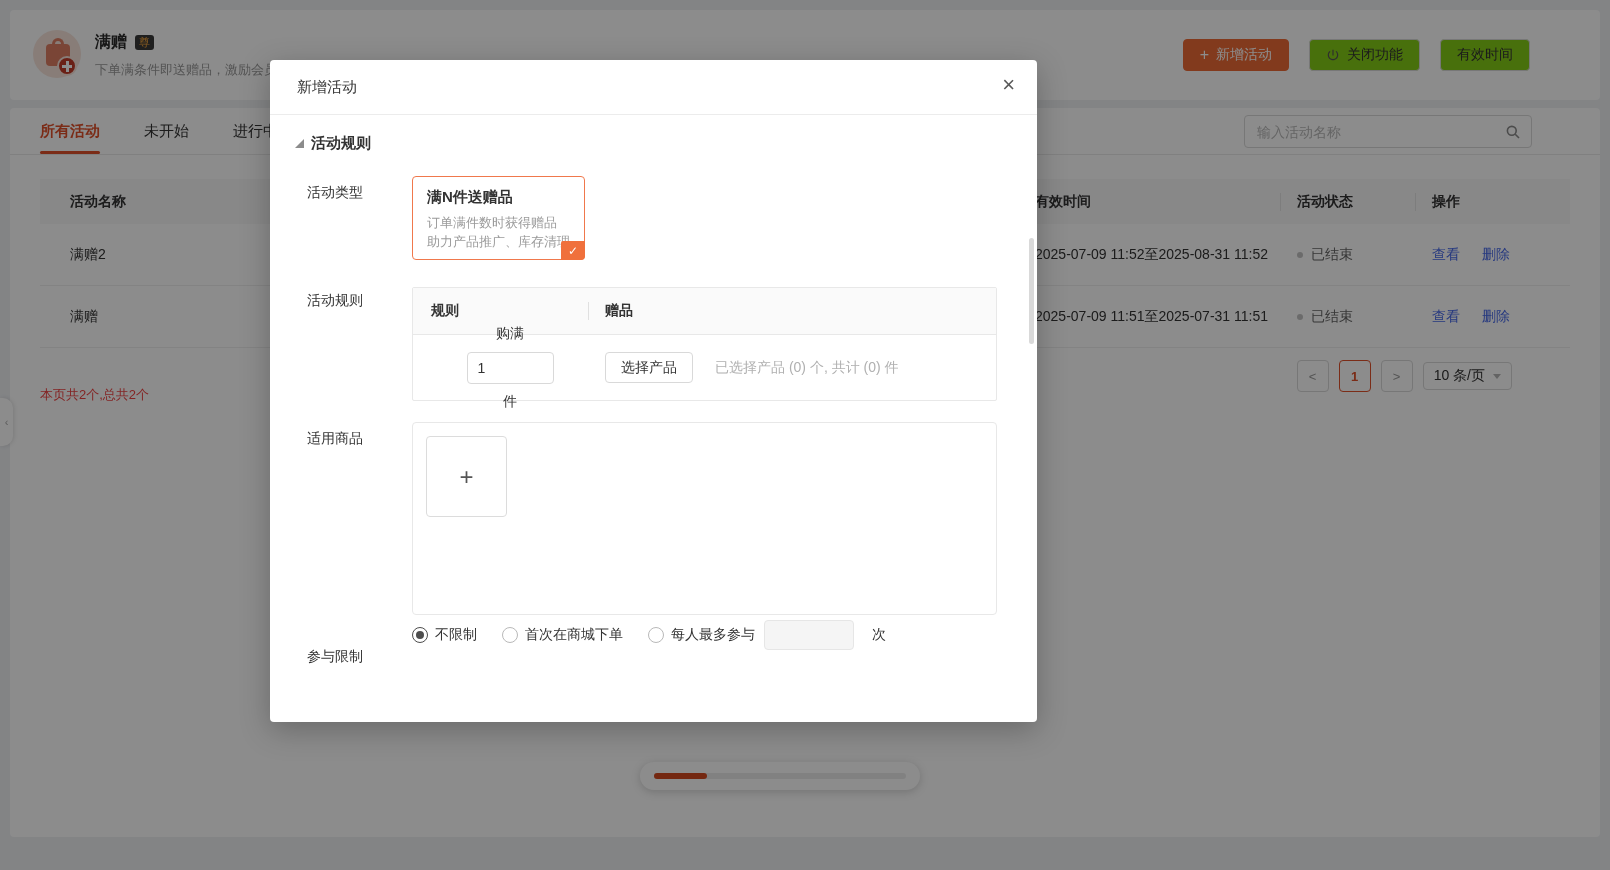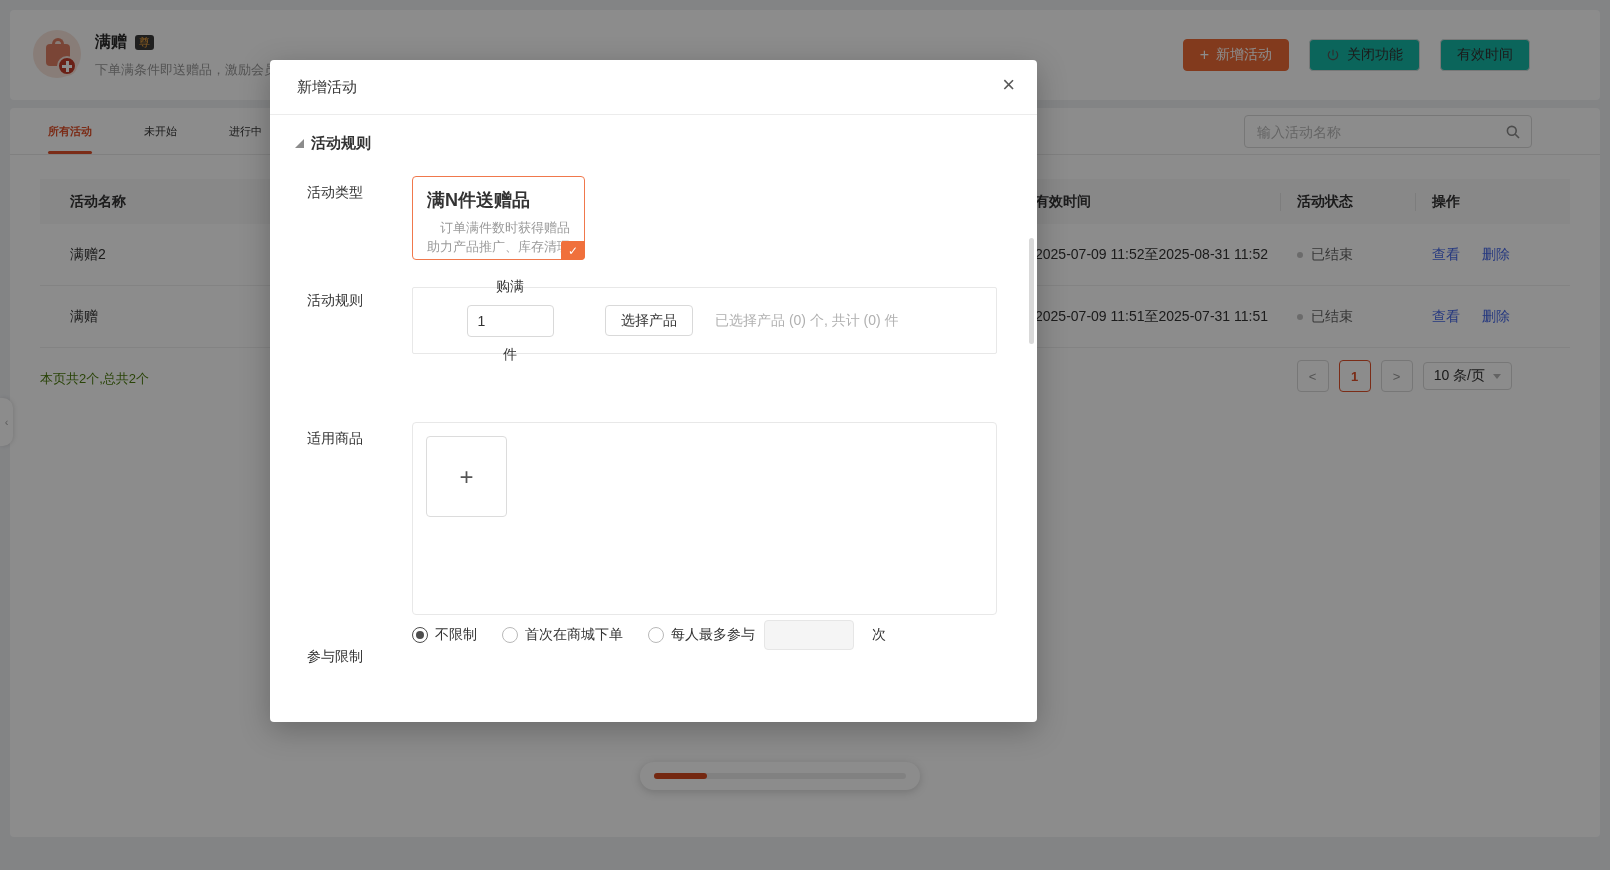--- a/index.html
+++ b/index.html
@@ -13,48 +13,48 @@
   .bag { position:absolute; left:13px; top:14px; width:24px; height:22px; background:#df7e63; border-radius:4px; }
   .bag-handle { position:absolute; left:19px; top:8px; width:12px; height:10px; border:3px solid #df7e63; border-bottom:none; border-radius:7px 7px 0 0; }
   .gift-badge { position:absolute; right:4px; bottom:2px; width:20px; height:20px; border-radius:50%; background:#c23b28; border:2px solid #f7e4db; }
   .gift-badge::before { content:""; position:absolute; left:3px; top:7px; width:10px; height:3px; background:#fff; }
   .gift-badge::after { content:""; position:absolute; left:6.5px; top:3px; width:3px; height:11px; background:#fff; }
   .hd-title-row { position:absolute; left:85px; top:22px; display:flex; align-items:center; gap:8px; }
   .hd-title { font-size:16px; font-weight:700; color:#2b2b2b; }
   .hd-badge { background:#3a3a3a; color:#f0a23c; font-size:11px; padding:2px 4px; border-radius:3px; line-height:1; }
   .hd-sub { position:absolute; left:85px; top:51px; font-size:13px; color:#999; }
   .hd-actions { position:absolute; right:70px; top:29px; display:flex; gap:20px; }
-  .btn { height:32px; display:inline-flex; align-items:center; justify-content:center; gap:7px; padding:0 16px; border-radius:4px; border:1px solid #d9d9d9; background:#14b8a6; color:#333; font-size:14px; cursor:pointer; white-space:nowrap; }
+  .btn { height:32px; display:inline-flex; align-items:center; justify-content:center; gap:7px; padding:0 16px; border-radius:4px; border:1px solid #d9d9d9; background:#84cc16; color:#333; font-size:14px; cursor:pointer; white-space:nowrap; }
   .btn.primary { background:#ed6a35; border-color:#ed6a35; color:#fff; }
   .plus-glyph { font-size:16px; line-height:1; }
   .pwr { width:14px; height:14px; fill:#555; }
 
   .main-card { position:absolute; left:10px; top:108px; width:1590px; height:729px; background:#fff; border-radius:4px; }
   .tabs-row { position:relative; height:47px; border-bottom:1px solid #e9e9e9; display:flex; align-items:center; padding:0 30px; gap:44px; }
-  .tab { font-size:11px; color:#333; cursor:pointer; position:relative; height:100%; display:flex; align-items:center;margin-left:8px; }
+  .tab { font-size:15px; color:#333; cursor:pointer; position:relative; height:100%; display:flex; align-items:center; }
   .tab.active { color:#e0502a; font-weight:700; }
   .tab.active::after { content:""; position:absolute; left:0; right:0; bottom:0; height:3px; background:#e0502a; border-radius:2px; }
   .search-box { position:absolute; right:68px; top:7px; width:288px; height:33px; border:1px solid #d9d9d9; border-radius:4px; background:#fff; display:flex; align-items:center; }
   .search-box input { flex:1; border:none; outline:none; background:transparent; padding:0 10px 0 12px; font-size:14px; color:#333; font-family:inherit; }
   .search-box input::placeholder { color:#b8b8b8; }
   .search-ico { width:16px; height:16px; margin-right:10px; stroke:#8a8a8a; fill:none; stroke-width:2; cursor:pointer; }
 
   .tbl { margin:24px 30px 0 30px; }
   .tr { display:grid; grid-template-columns:1fr 262px 135px 154px; align-items:center; }
   .tr.head { background:#f7f7f8; height:45px; font-weight:700; color:#333; }
   .tr.body-row { height:62px; border-bottom:1px solid #efefef; }
   .td { padding-left:16px; position:relative; }
   .td.first { padding-left:30px; }
   .tr.head .td::after { content:""; position:absolute; right:0; top:50%; transform:translateY(-50%); width:1px; height:18px; background:#e3e3e3; }
   .tr.head .td.last::after { display:none; }
   .status-cell { display:flex; align-items:center; gap:8px; color:#666; }
   .dot { width:6px; height:6px; border-radius:50%; background:#c4c4c4; }
   .link { color:#4668e8; cursor:pointer; margin-right:18px; }
 
-  .summary { position:absolute; left:30px; top:262px; font-size:13px; color:#4d7c0f; }
+  .summary { position:absolute; left:30px; top:278px; font-size:13px; color:#ef4444; }
   .pager { position:absolute; right:88px; top:252px; display:flex; align-items:center; gap:10px; }
   .pg-btn { width:32px; height:32px; border:1px solid #d9d9d9; border-radius:4px; background:#fff; display:flex; align-items:center; justify-content:center; color:#999; cursor:pointer; font-size:13px; }
   .pg-btn.cur { border-color:#e0502a; color:#e0502a; font-weight:700; }
   .pg-size { height:28px; border:1px solid #d9d9d9; border-radius:4px; background:#fff; display:flex; align-items:center; gap:8px; padding:0 10px; cursor:pointer; color:#333; }
   .caret { width:0; height:0; border-left:4px solid transparent; border-right:4px solid transparent; border-top:5px solid #b5b5b5; }
 
   .float-scroll { position:absolute; left:640px; top:762px; width:280px; height:28px; background:#fff; border-radius:14px; box-shadow:0 2px 10px rgba(0,0,0,.18); }
   .fs-track { position:absolute; left:14px; right:14px; top:11px; height:6px; background:#ececec; border-radius:3px; }
   .fs-thumb { position:absolute; left:0; top:0; width:53px; height:6px; background:#d44a20; border-radius:3px; cursor:grab; }
 
@@ -65,22 +65,22 @@
   .modal { position:absolute; left:270px; top:60px; width:767px; height:662px; background:#fff; border-radius:4px; box-shadow:0 8px 30px rgba(0,0,0,.25); z-index:100; overflow:hidden; }
   .m-head { position:relative; height:55px; border-bottom:1px solid #ececec; display:flex; align-items:center; padding:0 27px; font-size:15px; color:#333; }
   .m-close { position:absolute; right:22px; top:14px; font-size:22px; color:#595959; cursor:pointer; line-height:1; font-weight:400; }
   .m-section { position:absolute; left:25px; top:74px; display:flex; align-items:center; gap:7px; font-size:15px; font-weight:700; color:#333; }
   .tri { width:9px; height:9px; background:#8c8c8c; clip-path:polygon(100% 0, 100% 100%, 0 100%); }
   .m-label { position:absolute; left:37px; font-size:14px; color:#333; }
 
   .cards { position:absolute; left:142px; top:116px; display:flex; gap:12px; }
   .type-card { position:relative; width:173px; height:84px; border:1px solid #e3e3e3; border-radius:4px; padding:11px 14px; cursor:pointer; background:#fff; }
   .type-card.sel { border-color:#f0784c; }
-  .tc-title { font-size:18px; font-weight:700; color:#333; margin-bottom:7px; }
-  .tc-line { font-size:13px; color:#9a9a9a; line-height:1.45; white-space:nowrap;text-align:right; }
+  .tc-title { font-size:15px; font-weight:700; color:#333; margin-bottom:7px; }
+  .tc-line { font-size:13px; color:#9a9a9a; line-height:1.45; white-space:nowrap; }
   .tc-check { position:absolute; right:-1px; bottom:-1px; width:24px; height:19px; background:#f0703c; color:#fff; font-size:12px; display:flex; align-items:center; justify-content:center; border-radius:2px 0 4px 0; }
 
   .rule-table { position:absolute; left:142px; top:227px; width:585px; border:1px solid #e8e8e8; border-radius:2px; }
   .rt-head { display:flex; height:47px; background:#fafafa; align-items:center; font-weight:700; color:#333; border-bottom:1px solid #e8e8e8; }
   .rt-c1 { width:176px; padding-left:18px; position:relative; }
   .rt-c1::after { content:""; position:absolute; right:0; top:50%; transform:translateY(-50%); width:1px; height:18px; background:#e0e0e0; }
   .rt-c2 { padding-left:16px; }
   .rt-body { display:flex; height:65px; align-items:center; }
   .rt-rule { width:176px; padding-left:18px; display:flex; align-items:center; gap:9px;flex-direction:column; }
   .num-input { width:87px; height:32px; border:1px solid #d9d9d9; border-radius:4px; padding:0 10px; font-size:14px; color:#333; outline:none; font-family:inherit; }
@@ -224,20 +224,24 @@
       <div class="type-card sel">
         <div class="tc-title">满N件送赠品</div>
         <div class="tc-line">订单满件数时获得赠品</div>
         <div class="tc-line">助力产品推广、库存清理</div>
         <div class="tc-check">✓</div>
       </div>
     </div>
 
     <div class="m-label" style="top:232px;">活动规则</div>
     <div class="rule-table">
+      <div class="rt-head">
+        <div class="rt-c1">规则</div>
+        <div class="rt-c2">赠品</div>
+      </div>
       <div class="rt-body">
         <div class="rt-rule">
           <span>购满</span>
           <input class="num-input" type="text" value="1" style="">
           <span>件</span>
         </div>
         <div class="rt-gift">
           <button class="sel-btn">选择产品</button>
           <span class="sel-info">已选择产品 (0) 个, 共计 (0) 件</span>
         </div>

